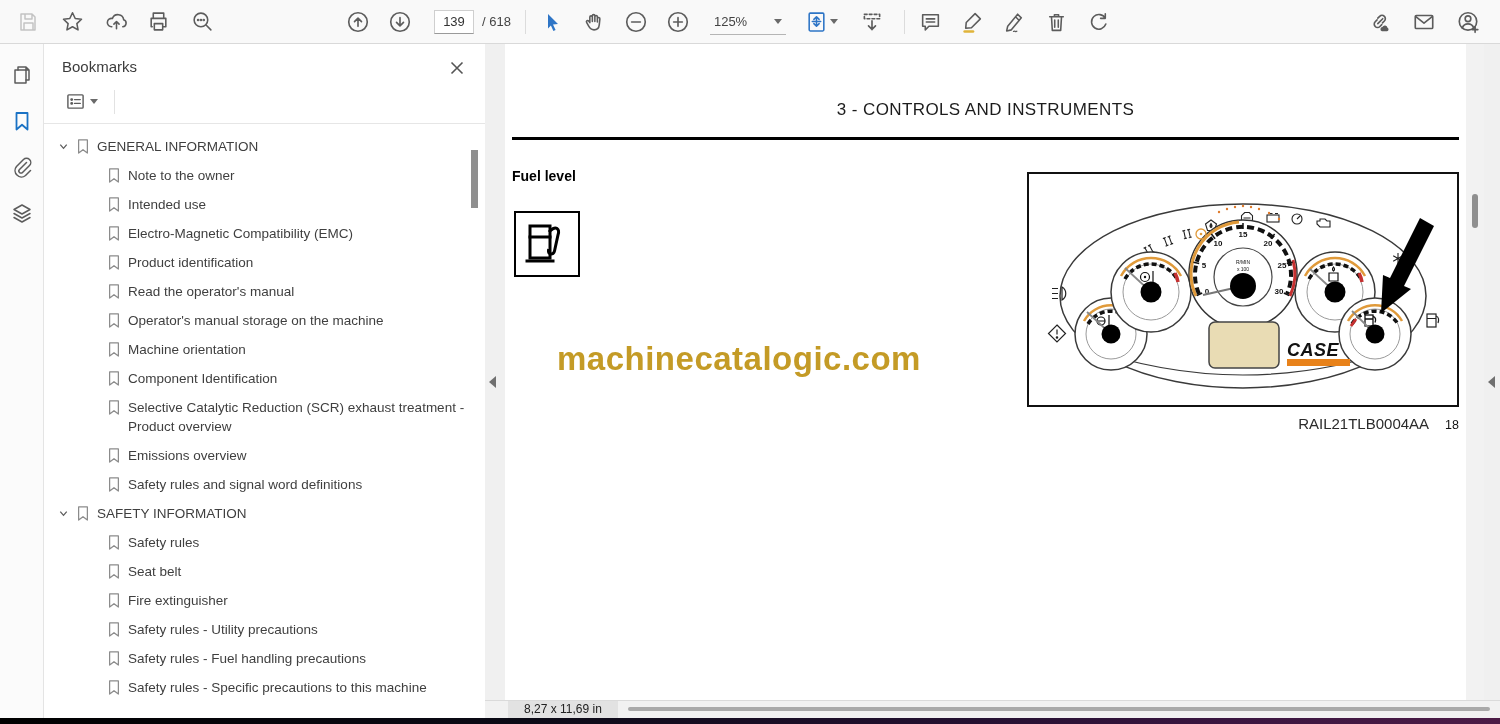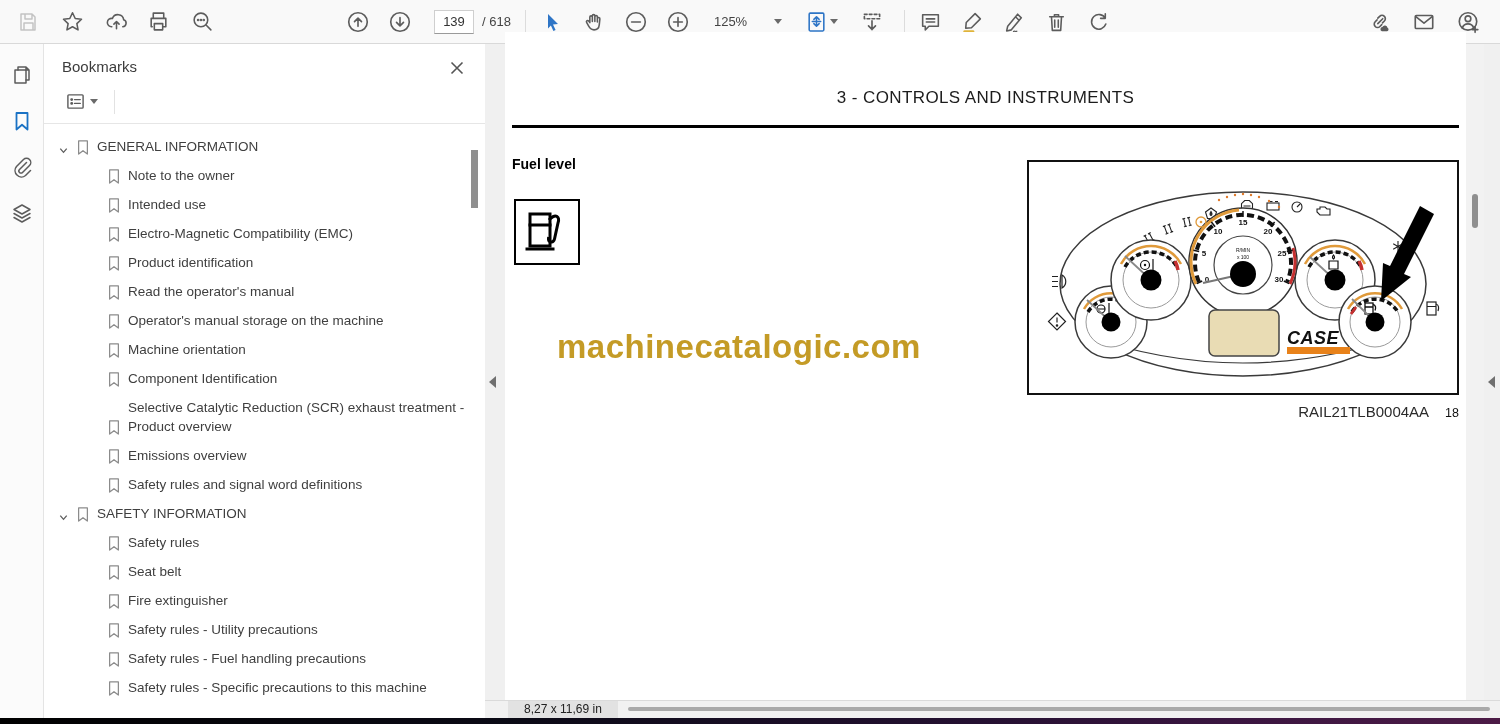--- a/index.html
+++ b/index.html
@@ -36,39 +36,39 @@
 
   
   #bm-panel { position:absolute; top:44px; left:44px; width:441px; bottom:6px; background:#fff; overflow:hidden; }
   #bm-header { display:flex; align-items:flex-start; justify-content:space-between; padding:14px 18px 8px 18px;gap:36px; }
   #bm-title { font-size:15px; color:#3c3c3c; }
   #bm-close { cursor:pointer; width:20px; height:20px; display:flex; align-items:center; justify-content:center; }
   #bm-opts-row { display:flex; align-items:center; padding:2px 0 8px 16px; border-bottom:1px solid #e6e6e6; }
   #bm-opts-btn { display:flex; align-items:center; gap:5px; padding:4px 6px; cursor:pointer; }
   #bm-opts-vr { width:1px; height:24px; background:#e2e2e2; margin-left:10px; }
   #bm-tree { padding-top:8px; }
-  .bm-row { display:flex; align-items:flex-end; gap:7px; padding:5px 14px 5px 0; cursor:pointer; }
+  .bm-row { display:flex; align-items:flex-start; gap:7px; padding:5px 14px 5px 0; cursor:pointer; }
   .bm-row.lvl0 { padding-left:14px; }
   .bm-row.lvl1 { padding-left:45px; }
   .bm-chevron { flex:0 0 auto; margin-top:4px; }
   .bm-ribbon { flex:0 0 auto; margin-top:1px; }
   .bm-label { font-size:13.5px; color:#3f3f3f; line-height:19px; max-width:340px; }
   #bm-scroll-thumb { position:absolute; top:106px; right:7px; width:7px; height:58px; background:#8f8f8f; }
 
   
   #left-strip  { position:absolute; top:44px; left:485px; width:20px; bottom:24px; background:#f0f0f0; }
   #right-strip { position:absolute; top:44px; left:1484px; width:16px; bottom:24px; background:#f0f0f0; }
   .collapse-arrow { position:absolute; top:332px; left:4px; width:0; height:0;
                     border-top:6px solid transparent; border-bottom:6px solid transparent;
                     border-right:7px solid #6f6f6f; cursor:pointer; }
   #vscroll { position:absolute; top:44px; left:1466px; width:18px; bottom:24px; background:#f2f2f2; }
   #vscroll-thumb { position:absolute; top:150px; left:6px; width:6px; height:34px; background:#8f8f8f; border-radius:3px; cursor:pointer; }
 
   
-  #doc { position:absolute; top:32px; left:505px; width:961px; bottom:24px; background:#ffffff; overflow:hidden; }
+  #doc { position:absolute; top:44px; left:505px; width:961px; bottom:24px; background:#ffffff; overflow:hidden; }
   #doc-header { position:absolute; top:56px; left:0; width:100%; text-align:center;
                 font-size:17px; color:#1c1c1c; letter-spacing:0.4px; }
   #doc-rule { position:absolute; top:93px; left:7px; width:947px; height:3px; background:#000; }
   #fuel-title { position:absolute; top:124px; left:7px; font-size:14px; font-weight:bold; color:#000; }
   #fuel-icon-box { position:absolute; top:167px; left:9px; width:66px; height:66px;
                    border:2.5px solid #000; display:flex; align-items:center; justify-content:center; }
   #fuel-para { position:absolute; top:164px; left:88px; width:390px;
                font-size:15.2px; line-height:22px; color:#0a0a0a; }
   #watermark { position:absolute; top:296px; left:52px; font-size:33px; font-weight:bold;
                color:#c49b26; letter-spacing:0.5px; }

